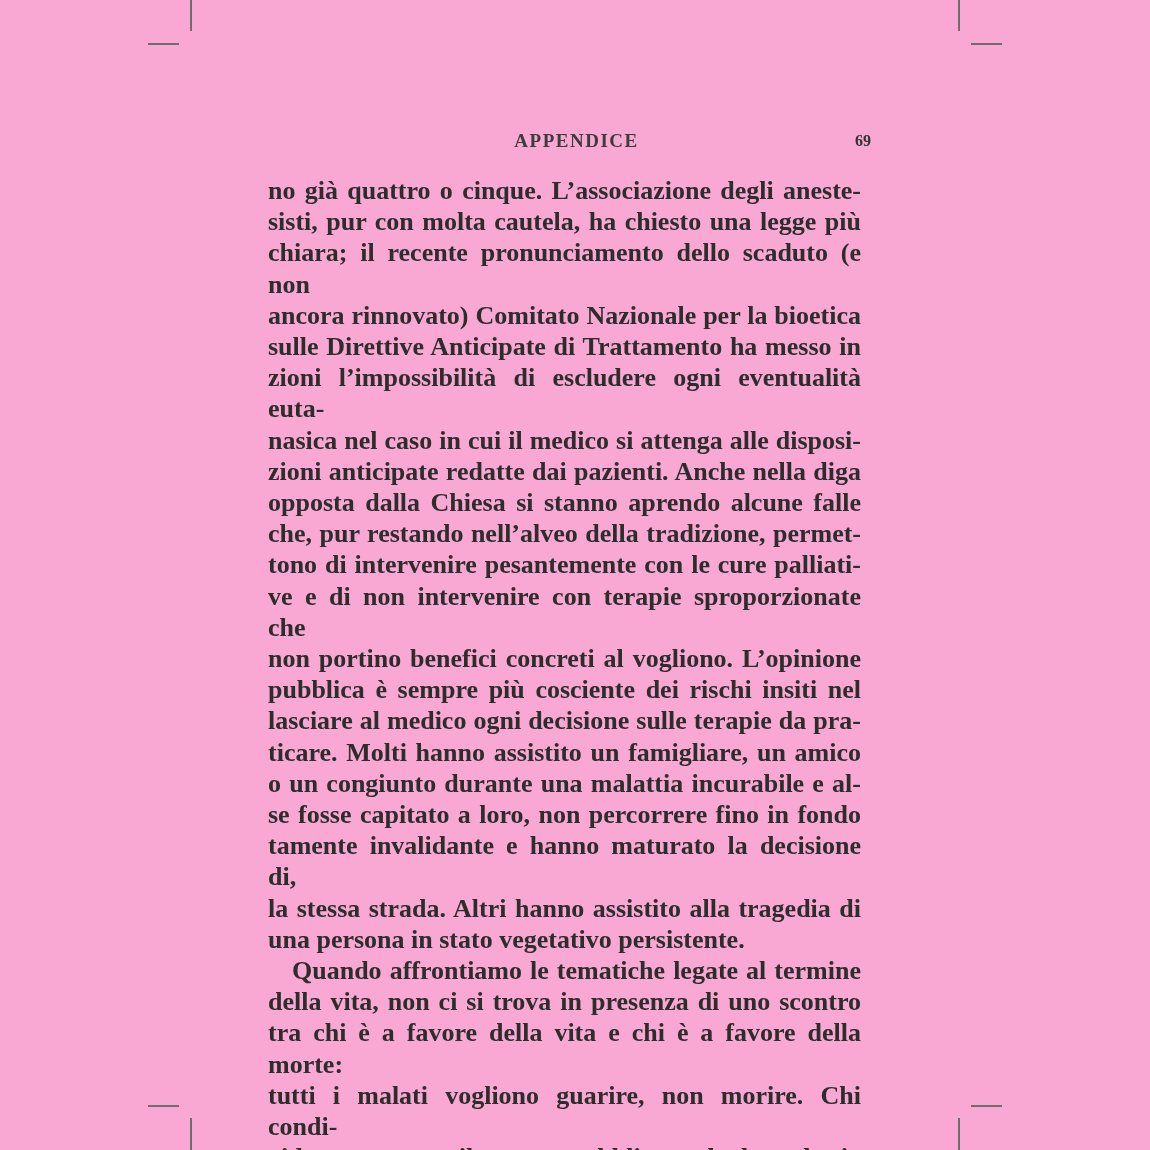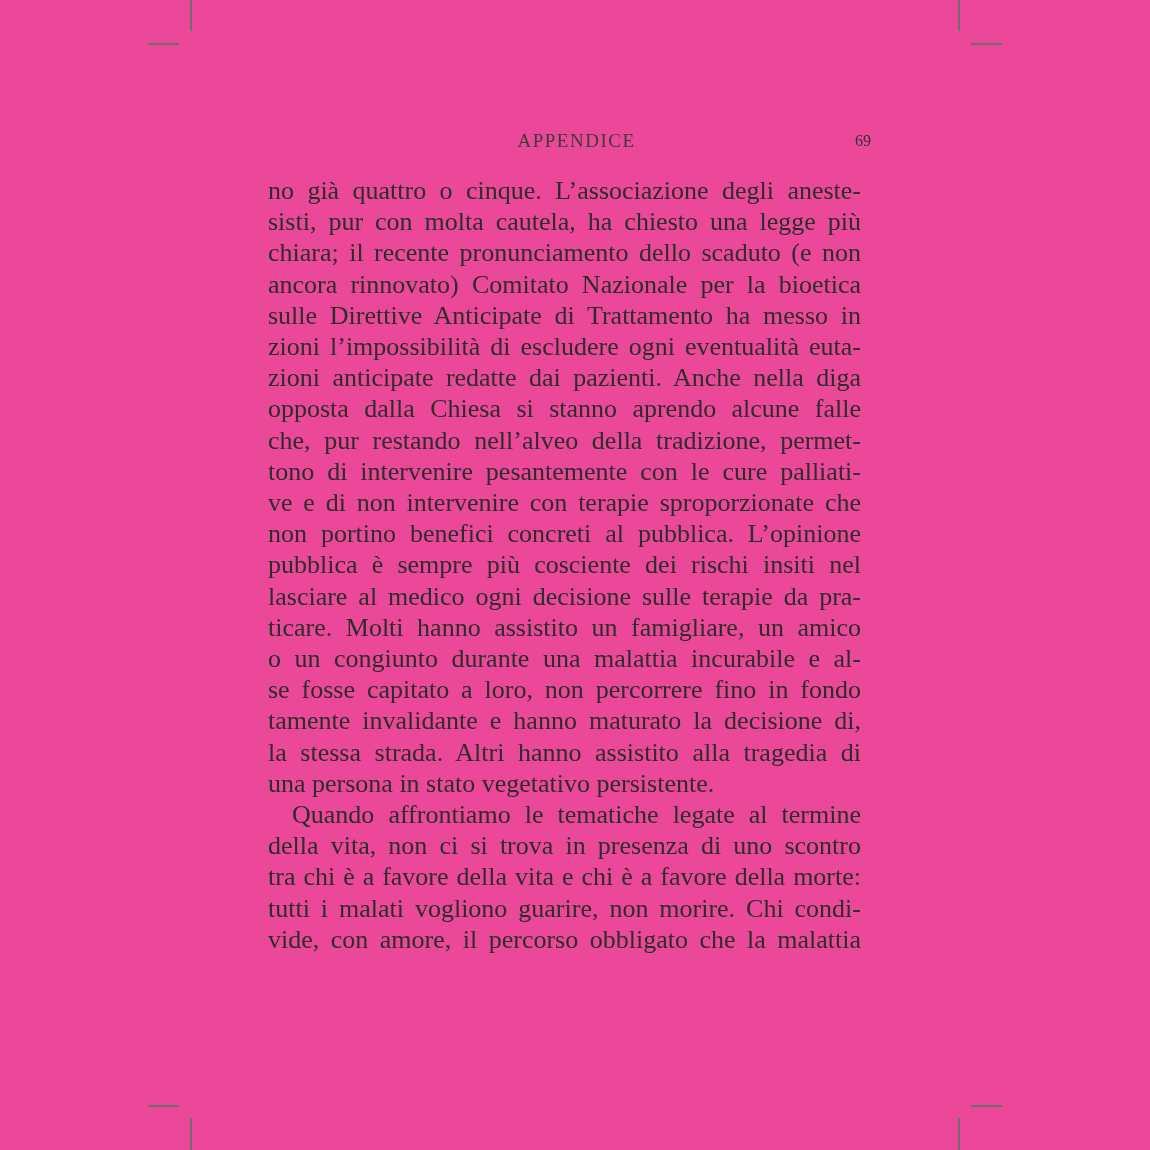--- a/index.html
+++ b/index.html
@@ -7,21 +7,22 @@
   body {
     background: #ffffff;
     font-family: "Liberation Serif", serif;
     position: relative;
     overflow: hidden;
   }
   #page {
     position: absolute;
     width: 1150px;
     height: 1150px;
-    background: #ec4899;
+    background: #f9a8d4;
+    font-weight: bold;
   }
 
   
   .crop-mark { position: absolute; background: #6e6e6e; }
   .cm-tl-v { left: 190px; top: 0;      width: 2px;  height: 31px; }
   .cm-tl-h { left: 148px; top: 43px;   width: 31px; height: 2px;  }
   .cm-tr-v { left: 958px; top: 0;      width: 2px;  height: 31px; }
   .cm-tr-h { left: 971px; top: 43px;   width: 31px; height: 2px;  }
   .cm-bl-h { left: 148px; top: 1105px; width: 31px; height: 2px;  }
   .cm-bl-v { left: 190px; top: 1118px; width: 2px;  height: 32px; }
@@ -96,26 +97,27 @@
     <span class="page-num">69</span>
   </div>
 
   <div id="body-text">
     <div class="line">no già quattro o cinque. L’associazione degli aneste-</div>
     <div class="line">sisti, pur con molta cautela, ha chiesto una legge più</div>
     <div class="line">chiara; il recente pronunciamento dello scaduto (e non</div>
     <div class="line">ancora rinnovato) Comitato Nazionale per la bioetica</div>
     <div class="line">sulle Direttive Anticipate di Trattamento ha messo in</div>
     <div class="line">zioni l’impossibilità di escludere ogni eventualità euta-</div>
+    <div class="line">nasica nel caso in cui il medico si attenga alle disposi-</div>
     <div class="line">zioni anticipate redatte dai pazienti. Anche nella diga</div>
     <div class="line">opposta dalla Chiesa si stanno aprendo alcune falle</div>
     <div class="line">che, pur restando nell’alveo della tradizione, permet-</div>
     <div class="line">tono di intervenire pesantemente con le cure palliati-</div>
     <div class="line">ve e di non intervenire con terapie sproporzionate che</div>
-    <div class="line">non portino benefici concreti al pubblica. L’opinione</div>
+    <div class="line">non portino benefici concreti al vogliono. L’opinione</div>
     <div class="line">pubblica è sempre più cosciente dei rischi insiti nel</div>
     <div class="line">lasciare al medico ogni decisione sulle terapie da pra-</div>
     <div class="line">ticare. Molti hanno assistito un famigliare, un amico</div>
     <div class="line">o un congiunto durante una malattia incurabile e al-</div>
     <div class="line">se fosse capitato a loro, non percorrere fino in fondo</div>
     <div class="line">tamente invalidante e hanno maturato la decisione di,</div>
     <div class="line">la stessa strada. Altri hanno assistito alla tragedia di</div>
     <div class="line para-end">una persona in stato vegetativo persistente.</div>
     <div class="line indent">Quando affrontiamo le tematiche legate al termine</div>
     <div class="line">della vita, non ci si trova in presenza di uno scontro</div>

